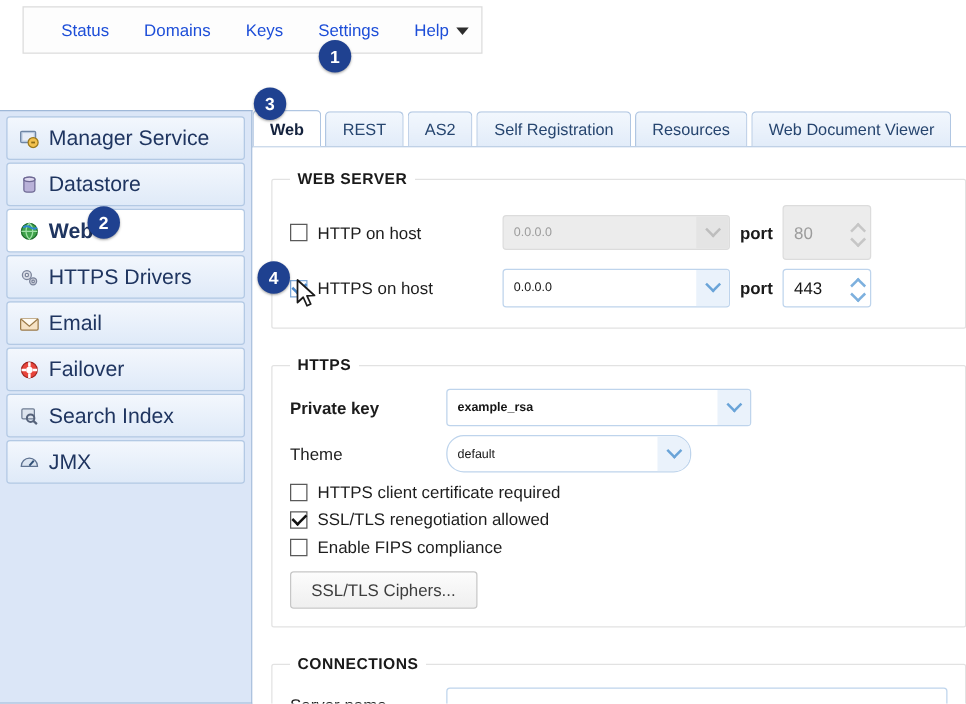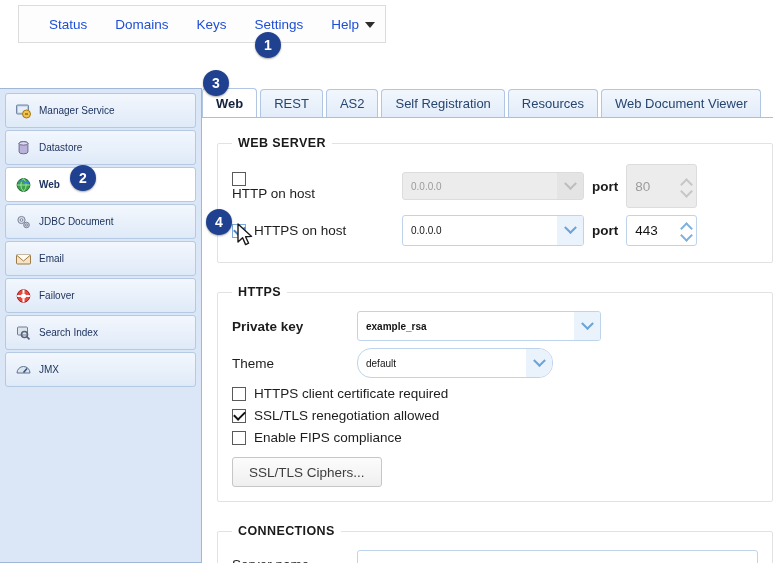--- a/index.html
+++ b/index.html
@@ -56,21 +56,21 @@
     overflow: hidden;
   }
   .side-item {
     height: 35px;
     background: linear-gradient(to bottom, #f3f7fd 0%, #dfeaf8 100%);
     border: 1px solid #b3c9e4;
     border-radius: 3px;
     margin-bottom: 2px;
     display: flex; align-items: center;
     padding-left: 9px;
-    font-size: 10px; color: #1f3560;
+    font-size: 17px; color: #1f3560;
     position: relative;
   }
   .side-item.selected {
     background: #ffffff;
     border-color: #b3c9e4;
     font-weight: bold;
   }
   .side-icon {
     width: 17px; height: 16px; margin-right: 7px;
     flex: 0 0 auto; display: block;
@@ -278,21 +278,21 @@
       <span>Web</span>
     </div>
 
     <div class="side-item">
       <svg class="side-icon" viewBox="0 0 16 16">
         <circle cx="6" cy="6" r="3.6" fill="#d8dce6" stroke="#7b849b"></circle>
         <circle cx="6" cy="6" r="1.3" fill="#fff" stroke="#7b849b"></circle>
         <circle cx="11" cy="11" r="2.8" fill="#c7ccd9" stroke="#7b849b"></circle>
         <circle cx="11" cy="11" r="1" fill="#fff" stroke="#7b849b"></circle>
       </svg>
-      <span>JDBC Document</span>
+      <span>HTTPS Drivers</span>
     </div>
 
     <div class="side-item">
       <svg class="side-icon" viewBox="0 0 16 16">
         <rect x="1" y="4" width="14" height="9" rx="1" fill="#f6e2c4" stroke="#9b7a48"></rect>
         <path d="M1 4 L8 10 L15 4" fill="#fffaf0" stroke="#9b7a48"></path>
       </svg>
       <span>Email</span>
     </div>
 
@@ -353,21 +353,21 @@
   <div class="badge" style="left:203px; top:70px;">
     <span>3</span>
   </div>
 
   <div class="content">
 
     <fieldset class="group">
       <legend>WEB SERVER</legend>
 
       <div class="row" style="margin-top:4px;">
-        <div style="width:170px; display:flex; flex-direction:column;">
+        <div style="width:170px; display:flex; ">
           <span class="cbox"></span>
           <span class="cb-label">HTTP on host</span>
         </div>
         <div class="combo disabled" style="width:182px;">
           <span class="val">0.0.0.0</span>
           <span class="arrow-box">
               <span class="chev"></span>
             </span>
         </div>
         <span class="port-lbl">port</span>

